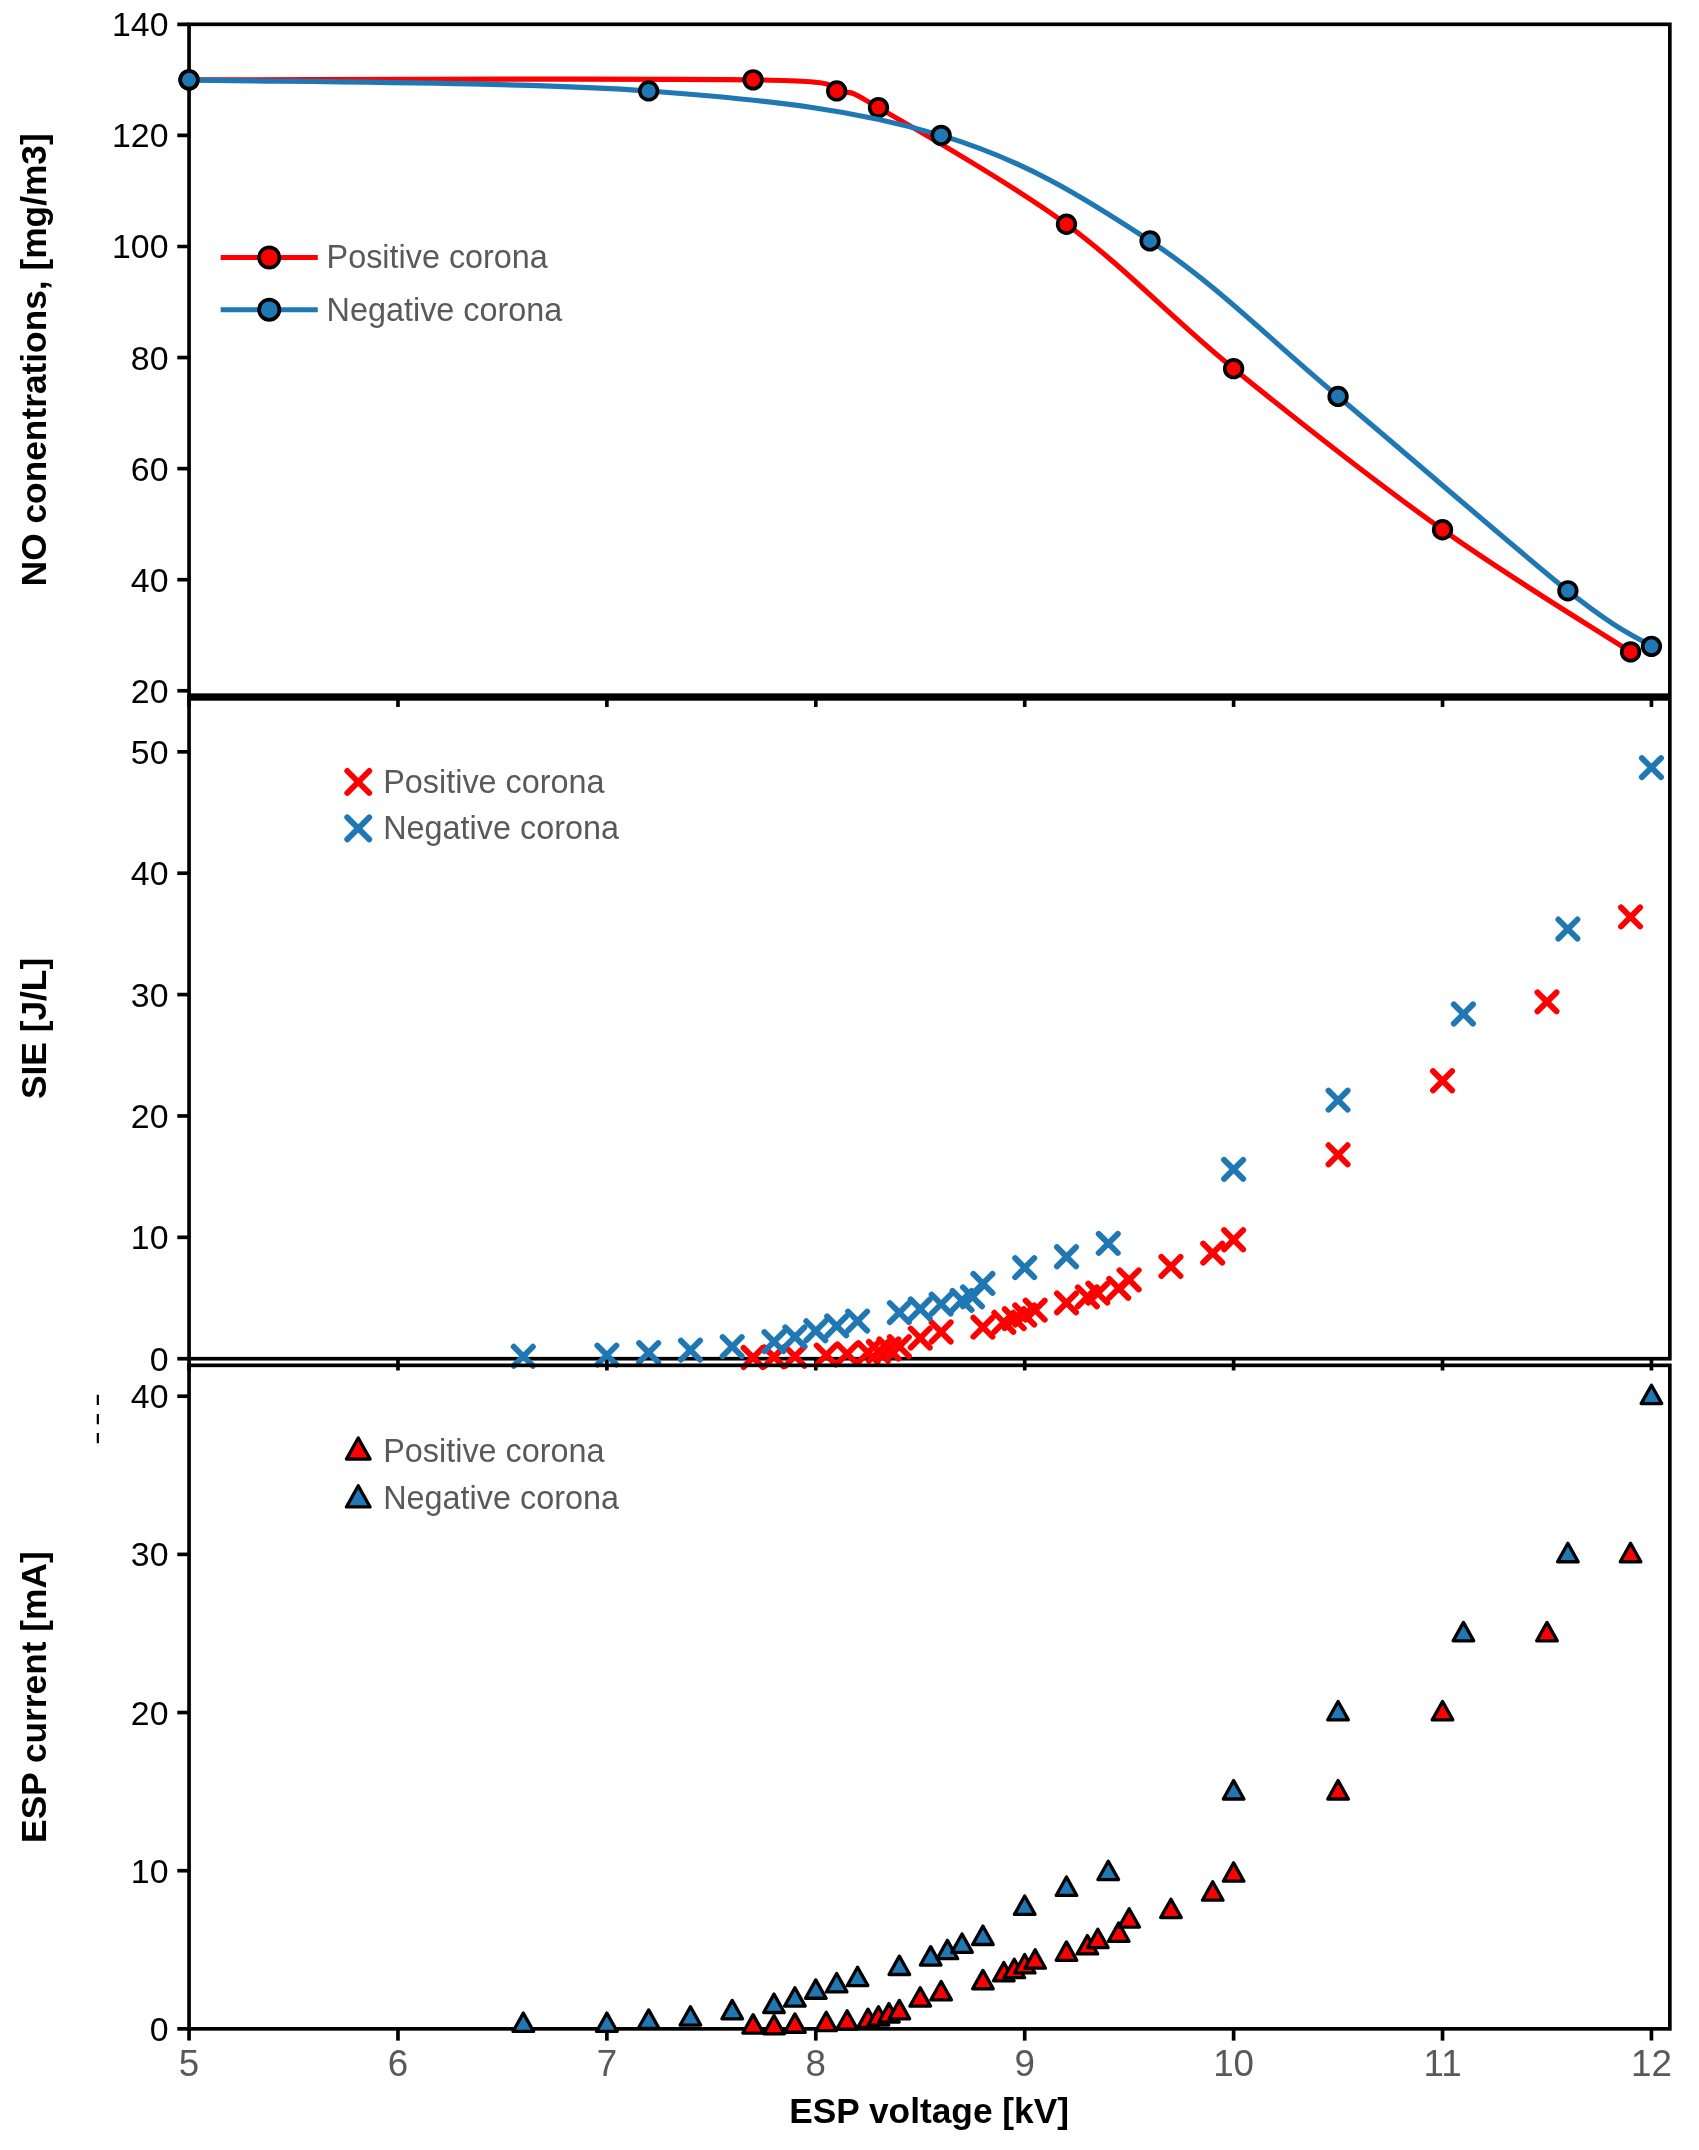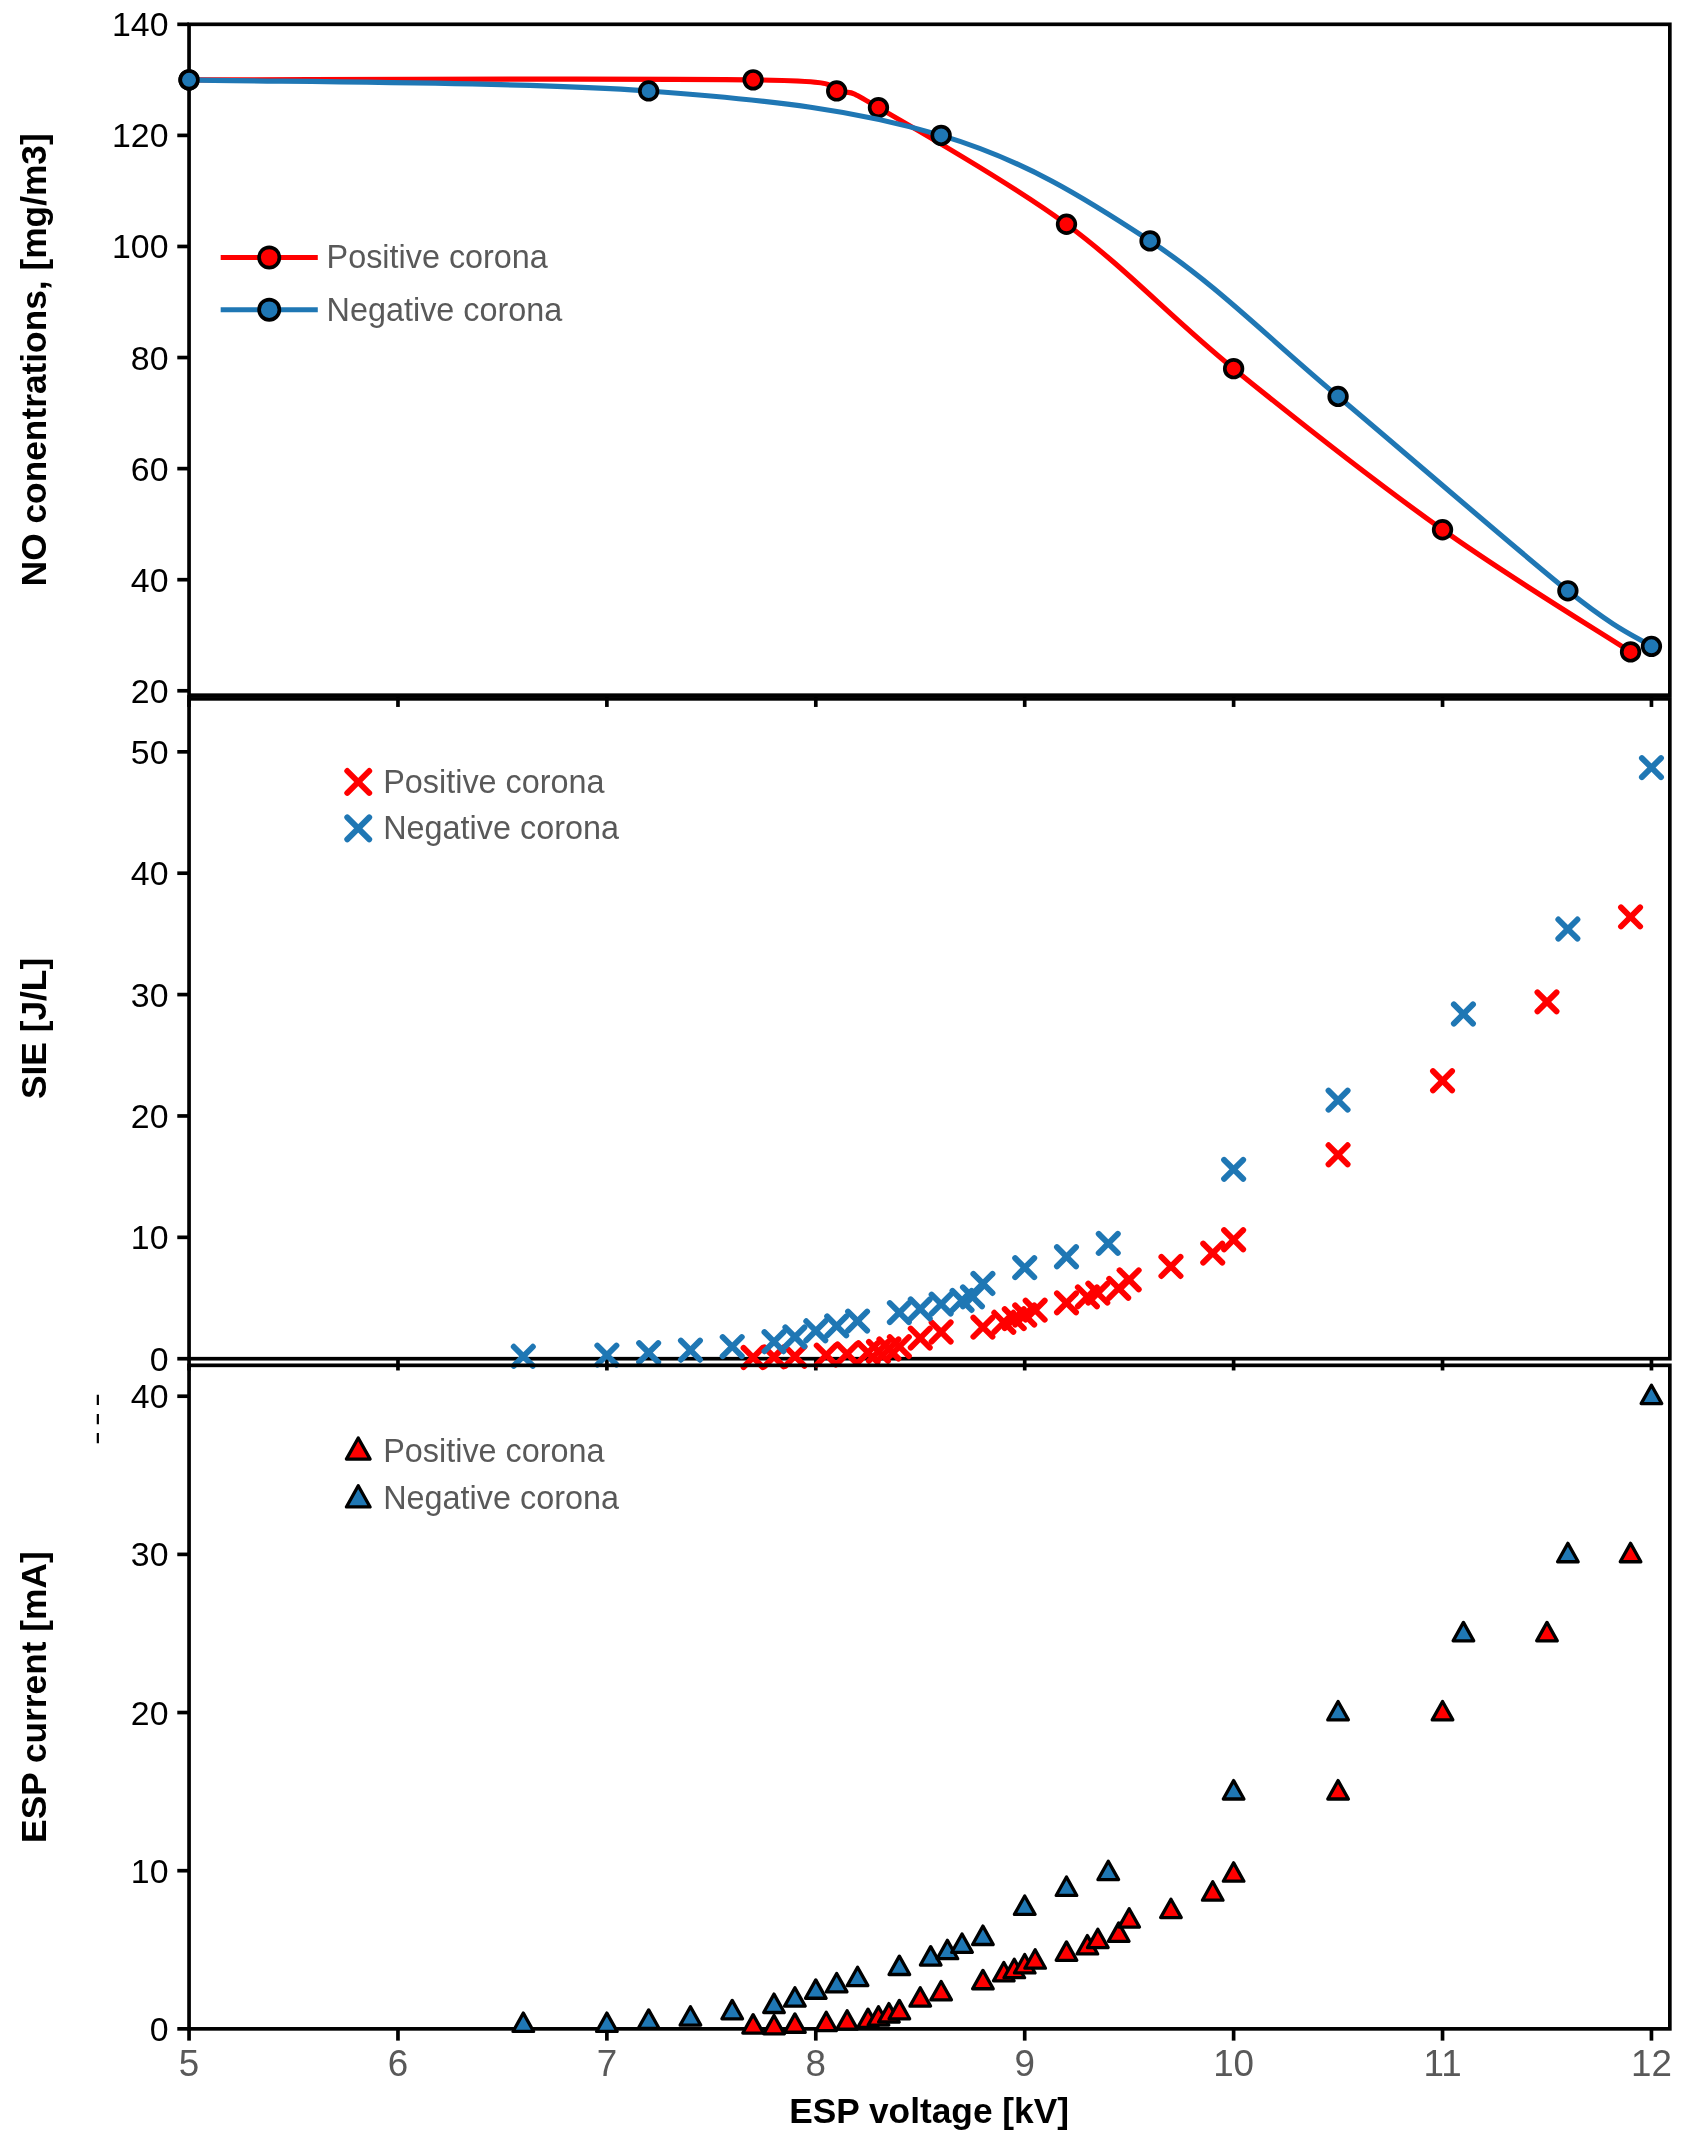--- a/index.html
+++ b/index.html
@@ -1,16 +1,16 @@
 <!DOCTYPE html>
 <html style="font-size:11.8px"><head>
 <meta charset="utf-8">
 <style>
   html,body{margin:0;padding:0;background:#ffffff;}
-  #figure{position:relative;width:1700px;height:2151px;background:#ffffff;overflow:hidden;}
+  #figure{position:relative;width:1700px;height:2151px;background:#ffffff;overflow:hidden;border-radius:25px;}
   svg{display:block;}
   text{font-family:"Liberation Sans", sans-serif;}
   .ytick-label{font-size:46px;fill:#000000;}
   .xtick-label{font-size:50px;fill:#595959;}
   .axis-title{font-size:48px;font-weight:bold;fill:#000000;}
   .legend-label{font-size:44px;fill:#595959;}
 </style>
 </head>
 <body>
 

